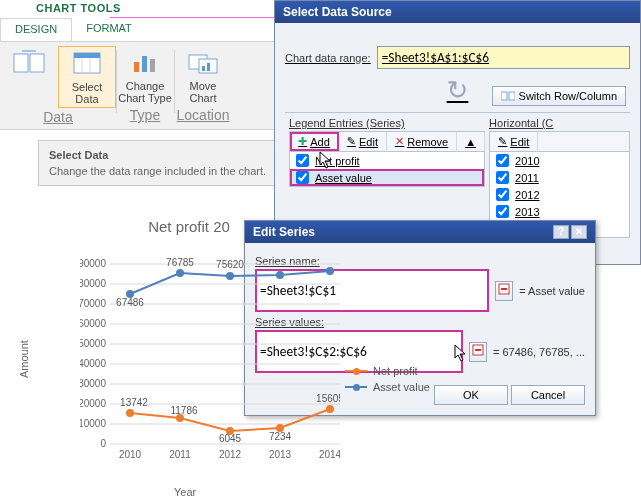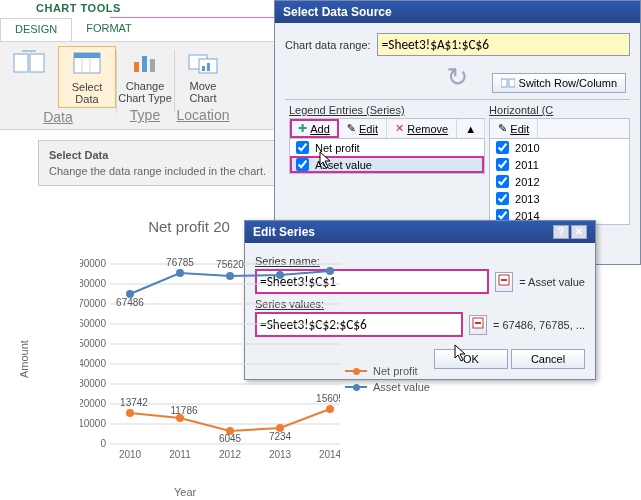--- a/index.html
+++ b/index.html
@@ -17,21 +17,21 @@
   .rbtn.selected { border: 1px solid #f3b85f; background: #fff2d9; }
   .ricon { width: 34px; height: 30px; margin-bottom: 2px; }
   .rgrouplabel { font-size: 14px; color: #888; padding: 1px 0 2px; text-decoration: underline; }
   .callout { position: absolute; left: 38px; top: 140px; width: 282px; background: #f1f1f1; border: 1px solid #c9c9c9; padding: 8px 10px; }
   .callout-title { font-weight: bold; color: #555; margin-bottom: 4px; }
   .callout-text { color: #666; }
   .leader { position: absolute; left: 110px; top: 17px; width: 200px; height: 1px; background: #ff66cc; transform-origin: left; }
 
   .select-data { position: absolute; left: 274px; top: 0; width: 367px; height: 265px; background: #eef1f6; border: 1px solid #7a8aa5; }
   .sd-title { background: linear-gradient(#2f59b0,#274787); color: #fff; font-weight: bold; padding: 4px 8px; font-size: 12px; }
-  .sd-body { padding: 10px 10px 6px; }
+  .sd-body { padding: 23px 10px 6px; text-decoration: underline; }
   .sd-row { display: flex; align-items: center; gap: 6px; margin-bottom: 6px; }
   .sd-label { color: #333; }
   .sd-range { flex:1; border:1px solid #8c9bb5; padding:2px 4px; font-family: Calibri, sans-serif; background:#fef9c3; }
   .swap-arrow { display:flex; justify-content:center; margin: 6px 0; color:#9aa7c0; font-size:26px; position:relative; }
   .sd-btn { border:1px solid #9aa7c0; background: linear-gradient(#fff,#e6ecf5); padding:3px 8px; font-size:11px; cursor:pointer; display:inline-flex; align-items:center; gap:4px; }
   .sd-switch-wrap { text-align:right; margin-top:-26px; margin-bottom:6px; padding-right:4px; }
   .sd-cols { display:flex; border-top:1px solid #b9c4d8; }
   .sd-col { padding:4px 0 0 4px; }
   .sd-col-header { text-decoration: underline; color:#333; margin-bottom:2px; }
   .sd-bar { display:flex; gap:0; border:1px solid #b9c4d8; border-bottom:none; background:#f4f6fb; }
@@ -41,21 +41,21 @@
   .sd-li input[type=checkbox]{ }
   .hl { outline:2px solid #cc3399; outline-offset:-2px; }
 
   .edit-series { position: absolute; left: 244px; top: 220px; width: 352px; background: #eef1f6; border:1px solid #7a8aa5; box-shadow: 2px 2px 5px rgba(0,0,0,.3); }
   .es-title { background: linear-gradient(#2f59b0,#274787); color:#fff; font-weight:bold; padding:4px 8px; font-size:12px; display:flex; justify-content:space-between; align-items:center; }
   .es-title-ctl { display:flex; gap:2px; }
   .es-ctl { width:16px; height:14px; background:#d9deea; border:1px solid #9aa7c0; font-size:10px; text-align:center; line-height:12px; cursor:pointer; }
   .es-body { padding:8px 10px 10px; }
   .es-label { text-decoration: underline; color:#333; margin: 4px 0 2px; }
   .es-row { display:flex; align-items:center; gap:6px; }
-  .es-input { flex:1; border:1px solid #8c9bb5; padding:3px 4px; font-family: Calibri, sans-serif; background:#fff; }
+  .es-input { flex:1; border:1px solid #8c9bb5; padding:12px 4px; font-family: Calibri, sans-serif; background:#fff; }
   .es-refbtn { width:18px; height:20px; border:1px solid #9aa7c0; background:linear-gradient(#fff,#e6ecf5); cursor:pointer; }
   .es-eq { white-space:nowrap; color:#333;text-align:center; }
   .es-actions { text-align:right; margin-top:12px; }
   .es-actions .sd-btn { min-width:74px; justify-content:center; }
 
   .chart { position: absolute; left: 24px; top: 218px; width: 330px; height: 278px; }
   .chart-title { font-size: 15px; color:#666; text-align:center; }
   .axis-label { position:absolute; font-size:11px; color:#666; }
   .y-label { left:-6px; top:160px; transform: rotate(-90deg); transform-origin:left top; }
   .x-label { left:150px; bottom:-2px; }

